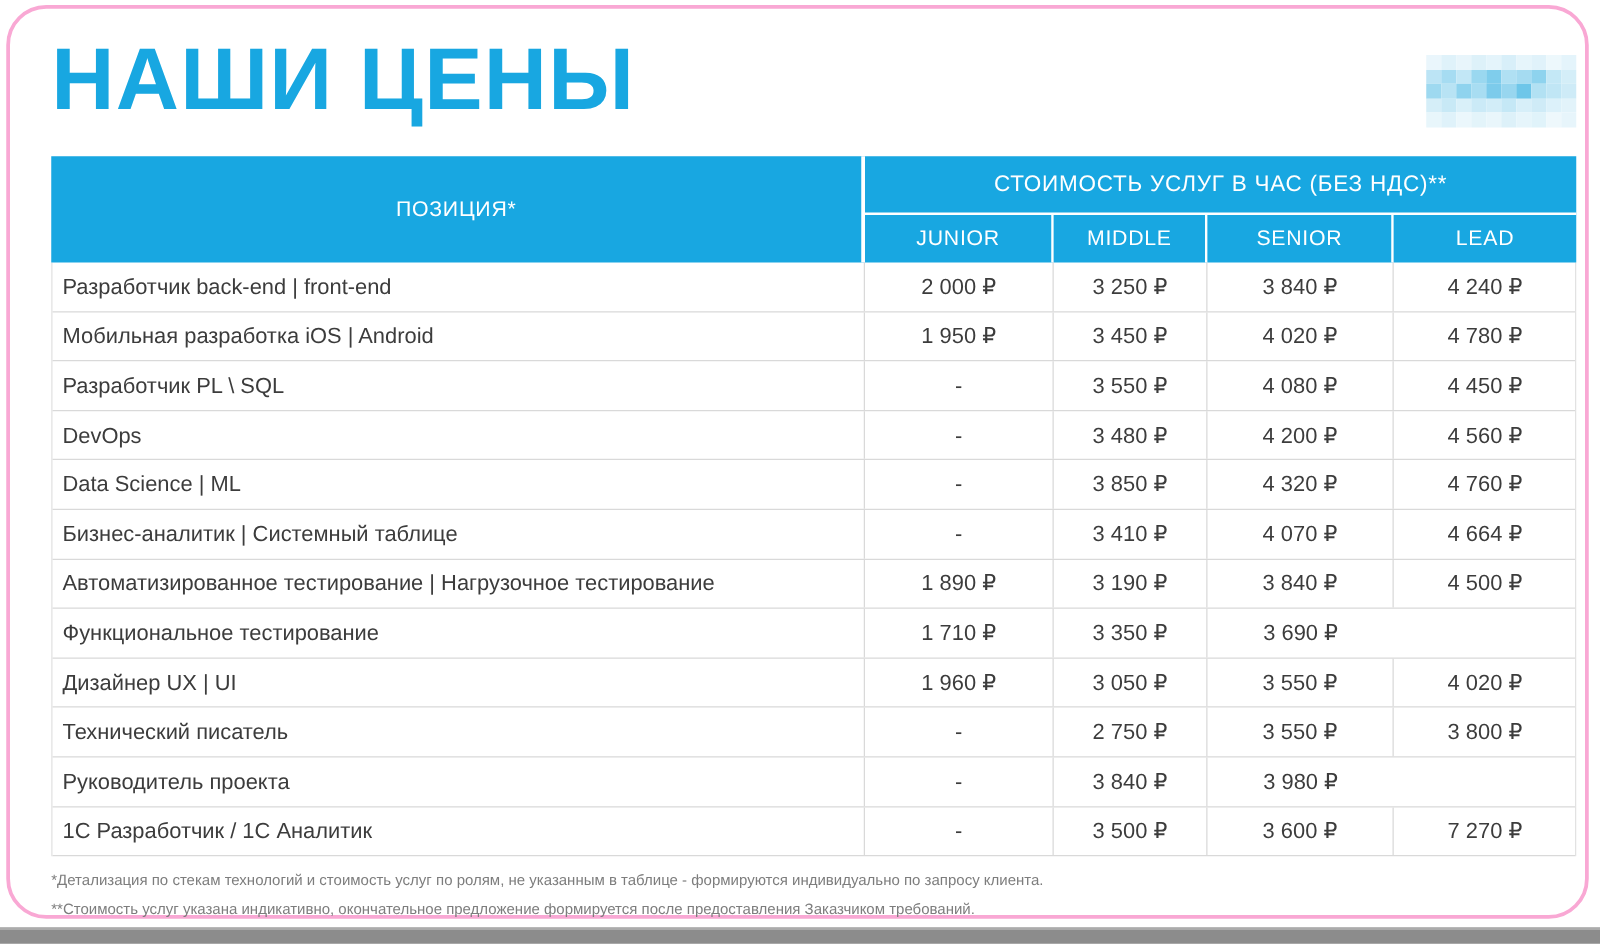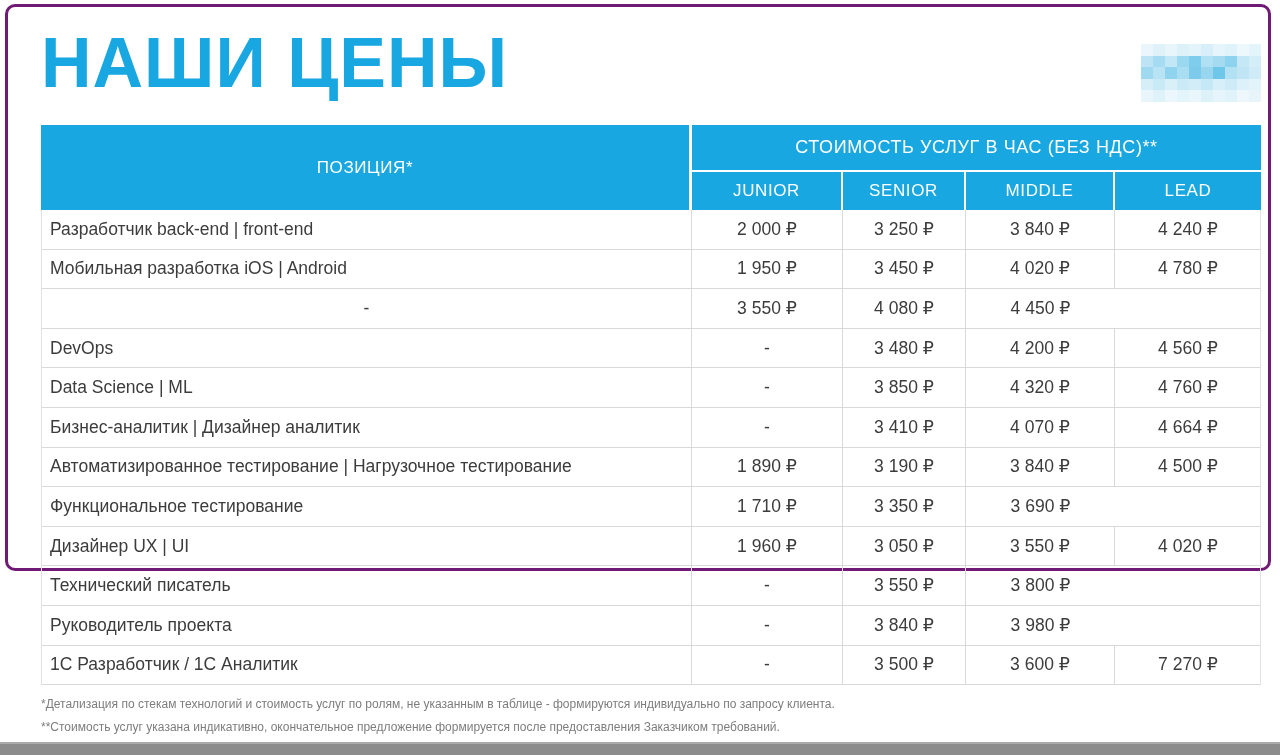--- a/index.html
+++ b/index.html
@@ -8,22 +8,22 @@
     font-family:"Liberation Sans","DejaVu Sans",sans-serif;
     background:#ffffff;
     position:relative;
     overflow:hidden;
   }
   .bottom-strip {
     position:absolute; left:0; bottom:0; width:1280px; height:13px;
     background:#8c8c8c; border-top:2px solid #ababab;
   }
   .card {
-    position:absolute; left:5px; top:4px; width:1266px; height:567px;
-    background:#ffffff; border:3px solid #701a75; border-radius:10px;
+    position:absolute; left:5px; top:4px; width:1266px; height:731px;
+    background:#ffffff; border:3px solid #f9a8d4; border-radius:32px;
   }
   .page-title {
     position:absolute; left:33px; top:20px;
     font-size:70px; font-weight:bold; letter-spacing:1px;
     color:#18a7e1; line-height:1.05;
   }
   .logo {
     position:absolute; left:1133px; top:37px; width:120px; height:58px;
     display:grid; grid-template-columns:repeat(10,1fr); grid-template-rows:repeat(5,1fr);
   }
@@ -121,61 +121,62 @@
       <div class="tile" style="background: rgb(224, 243, 250);"></div>
       <div class="tile" style="background: rgb(238, 248, 252);"></div>
       <div class="tile" style="background: rgb(231, 245, 251);"></div>
     </div>
 
   <div class="pricing-table">
     <div class="thead">
       <div class="th th-position">ПОЗИЦИЯ*</div>
       <div class="th th-group">СТОИМОСТЬ УСЛУГ В ЧАС (БЕЗ НДС)**</div>
       <div class="th th-level sep">JUNIOR</div>
+      <div class="th th-level sep">MIDDLE</div>
       <div class="th th-level sep">SENIOR</div>
-      <div class="th th-level sep">MIDDLE</div>
       <div class="th th-level">LEAD</div>
     </div>
     <div class="tbody">
         <div class="tr">
           <div class="td td-pos">Разработчик back-end | front-end</div>
           <div class="td td-price">2 000 ₽</div>
           <div class="td td-price">3 250 ₽</div>
           <div class="td td-price">3 840 ₽</div>
           <div class="td td-price">4 240 ₽</div>
         </div>
         <div class="tr">
           <div class="td td-pos">Мобильная разработка iOS | Android</div>
           <div class="td td-price">1 950 ₽</div>
           <div class="td td-price">3 450 ₽</div>
           <div class="td td-price">4 020 ₽</div>
           <div class="td td-price">4 780 ₽</div>
         </div>
         <div class="tr">
+          <div class="td td-pos">Разработчик PL \ SQL</div>
           <div class="td td-price">-</div>
           <div class="td td-price">3 550 ₽</div>
           <div class="td td-price">4 080 ₽</div>
           <div class="td td-price">4 450 ₽</div>
         </div>
         <div class="tr">
           <div class="td td-pos">DevOps</div>
           <div class="td td-price">-</div>
           <div class="td td-price">3 480 ₽</div>
           <div class="td td-price">4 200 ₽</div>
           <div class="td td-price">4 560 ₽</div>
         </div>
         <div class="tr">
           <div class="td td-pos">Data Science | ML</div>
           <div class="td td-price">-</div>
           <div class="td td-price">3 850 ₽</div>
           <div class="td td-price">4 320 ₽</div>
           <div class="td td-price">4 760 ₽</div>
         </div>
         <div class="tr">
-          <div class="td td-pos">Бизнес-аналитик | Дизайнер аналитик</div>
+          <div class="td td-pos">Бизнес-аналитик | Системный таблице</div>
           <div class="td td-price">-</div>
           <div class="td td-price">3 410 ₽</div>
           <div class="td td-price">4 070 ₽</div>
           <div class="td td-price">4 664 ₽</div>
         </div>
         <div class="tr">
           <div class="td td-pos">Автоматизированное тестирование | Нагрузочное тестирование</div>
           <div class="td td-price">1 890 ₽</div>
           <div class="td td-price">3 190 ₽</div>
           <div class="td td-price">3 840 ₽</div>
@@ -190,20 +191,21 @@
         <div class="tr">
           <div class="td td-pos">Дизайнер UX | UI</div>
           <div class="td td-price">1 960 ₽</div>
           <div class="td td-price">3 050 ₽</div>
           <div class="td td-price">3 550 ₽</div>
           <div class="td td-price">4 020 ₽</div>
         </div>
         <div class="tr">
           <div class="td td-pos">Технический писатель</div>
           <div class="td td-price">-</div>
+          <div class="td td-price">2 750 ₽</div>
           <div class="td td-price">3 550 ₽</div>
           <div class="td td-price">3 800 ₽</div>
         </div>
         <div class="tr">
           <div class="td td-pos">Руководитель проекта</div>
           <div class="td td-price">-</div>
           <div class="td td-price">3 840 ₽</div>
           <div class="td td-price">3 980 ₽</div>
         </div>
         <div class="tr">

